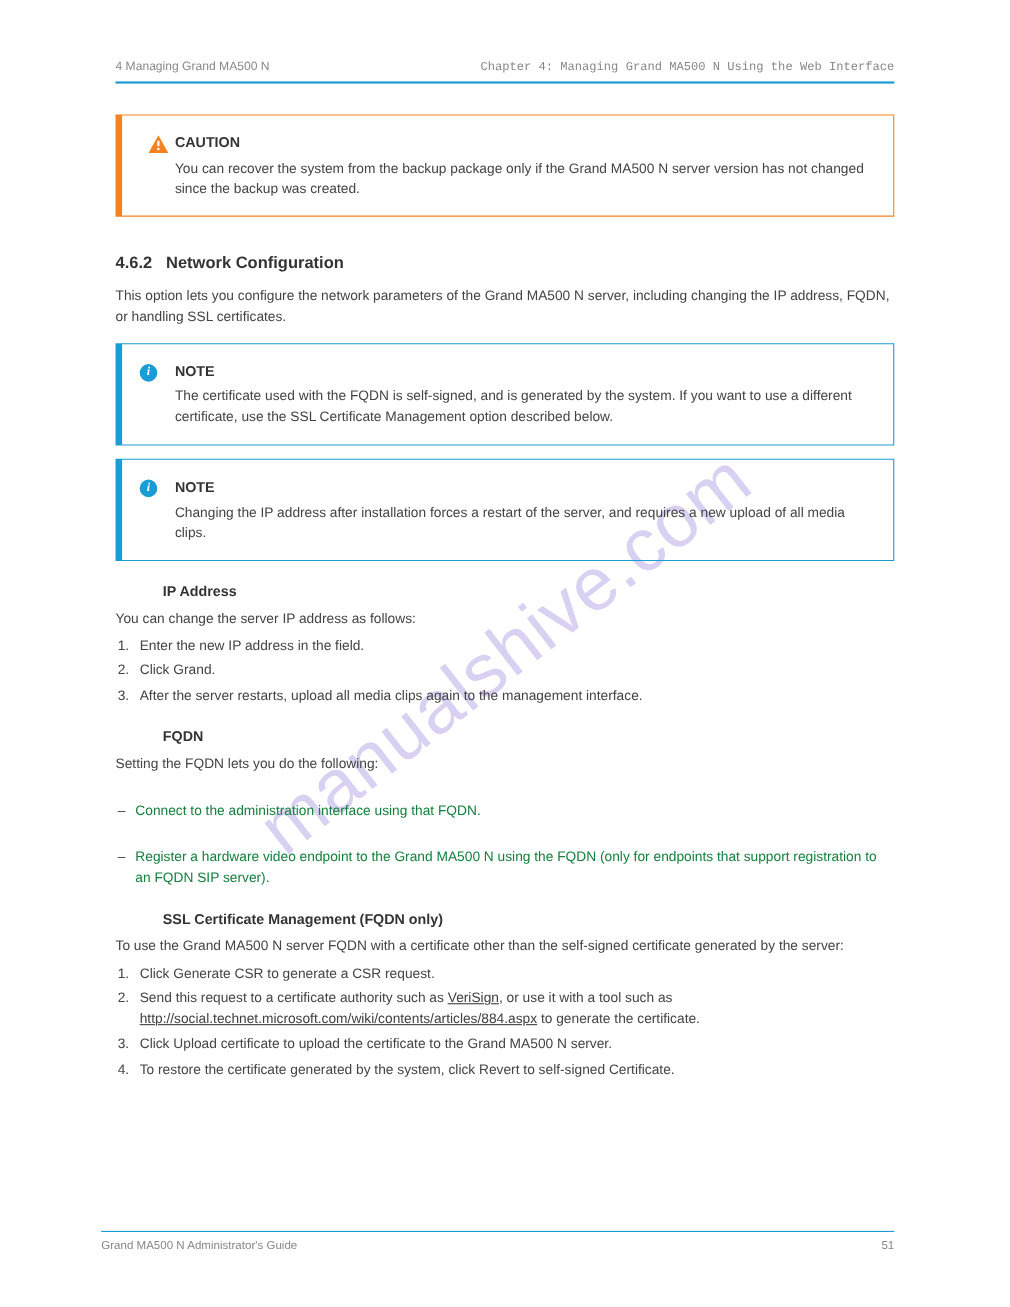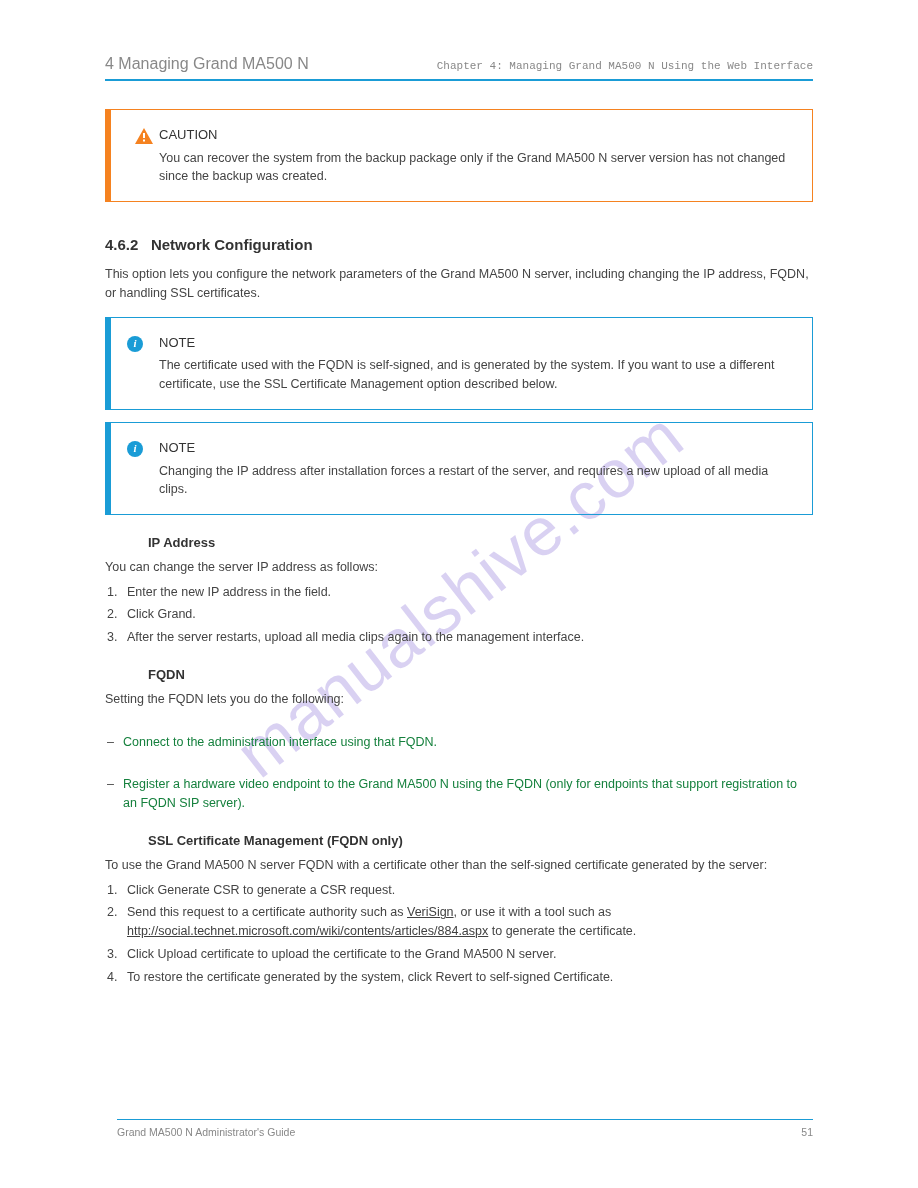--- a/index.html
+++ b/index.html
@@ -19,21 +19,21 @@
   .header-bar {
     display: flex;
     justify-content: space-between;
     align-items: baseline;
     font-size: 11px;
     color: #888;
     border-bottom: 2px solid #1a9cd6;
     padding-bottom: 6px;
     margin-bottom: 28px;
   }
-  .header-left { font-size: 16px; }
+  .header-left { font-size: 11px; }
   .header-right { font-size: 11px; font-family: Liberation Mono, monospace; }
 
   .callout {
     border: 1px solid;
     display: flex;
     align-items: flex-start;
     padding: 16px 18px 16px 0;
     margin-bottom: 12px;
     position: relative;
   }
@@ -53,21 +53,21 @@
     height: 100%;
     padding-top: 2px;
   }
   .callout-body {
     flex: 1;
     font-size: 12.5px;
     line-height: 1.45;
     color: #444;
   }
   .callout-title {
-    font-weight: normal;
+    font-weight: bold;
     font-size: 13px;
     margin-bottom: 4px;
     color: #333;
   }
   .info-circle {
     width: 16px; height: 16px;
     border-radius: 50%;
     background: #1a9cd6;
     color: #fff;
     font-family: Georgia, serif;
@@ -143,21 +143,21 @@
     left: -20px;
     color: #444;
   }
   a.link {
     color: #404040;
     text-decoration: underline;
   }
 
   .footer {
     position: absolute;
-    left: 117px; right: 105px;
+    left: 92px; right: 105px;
     bottom: 50px;
     border-top: 1.5px solid #1a9cd6;
     padding-top: 6px;
     font-size: 10.5px;
     color: #888;
     display: flex;
     justify-content: space-between;
   }
 
   .watermark {

